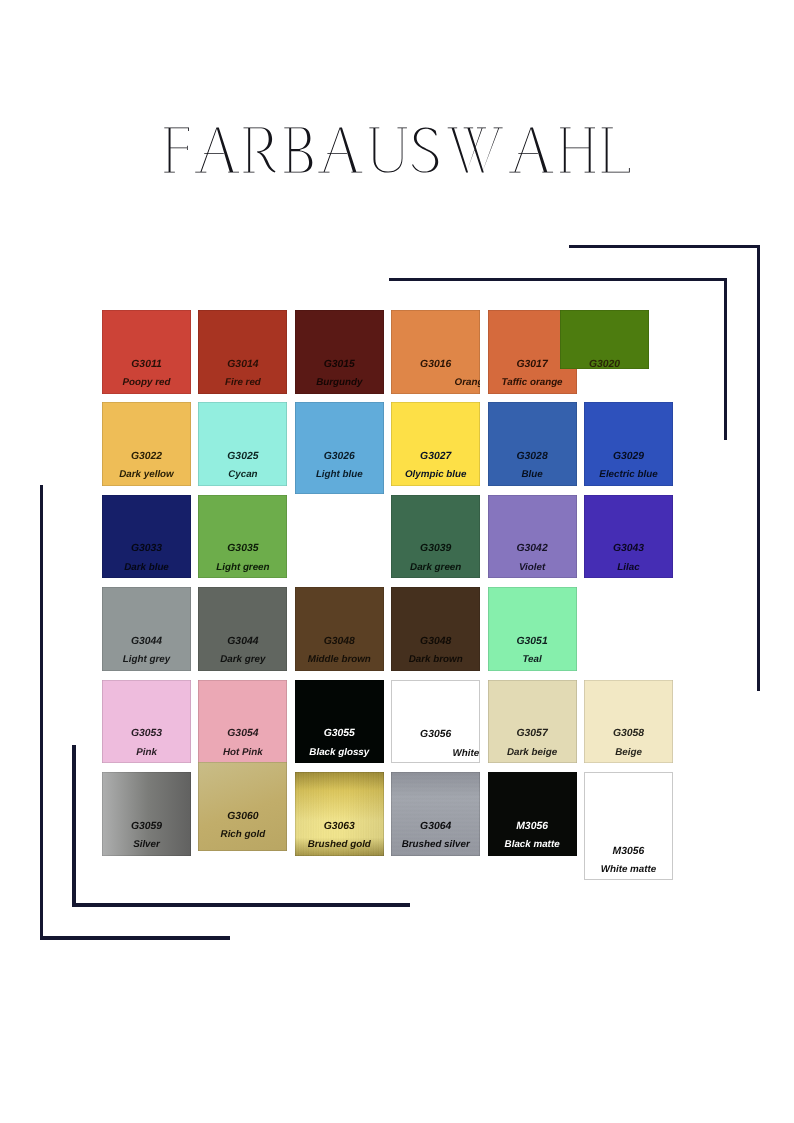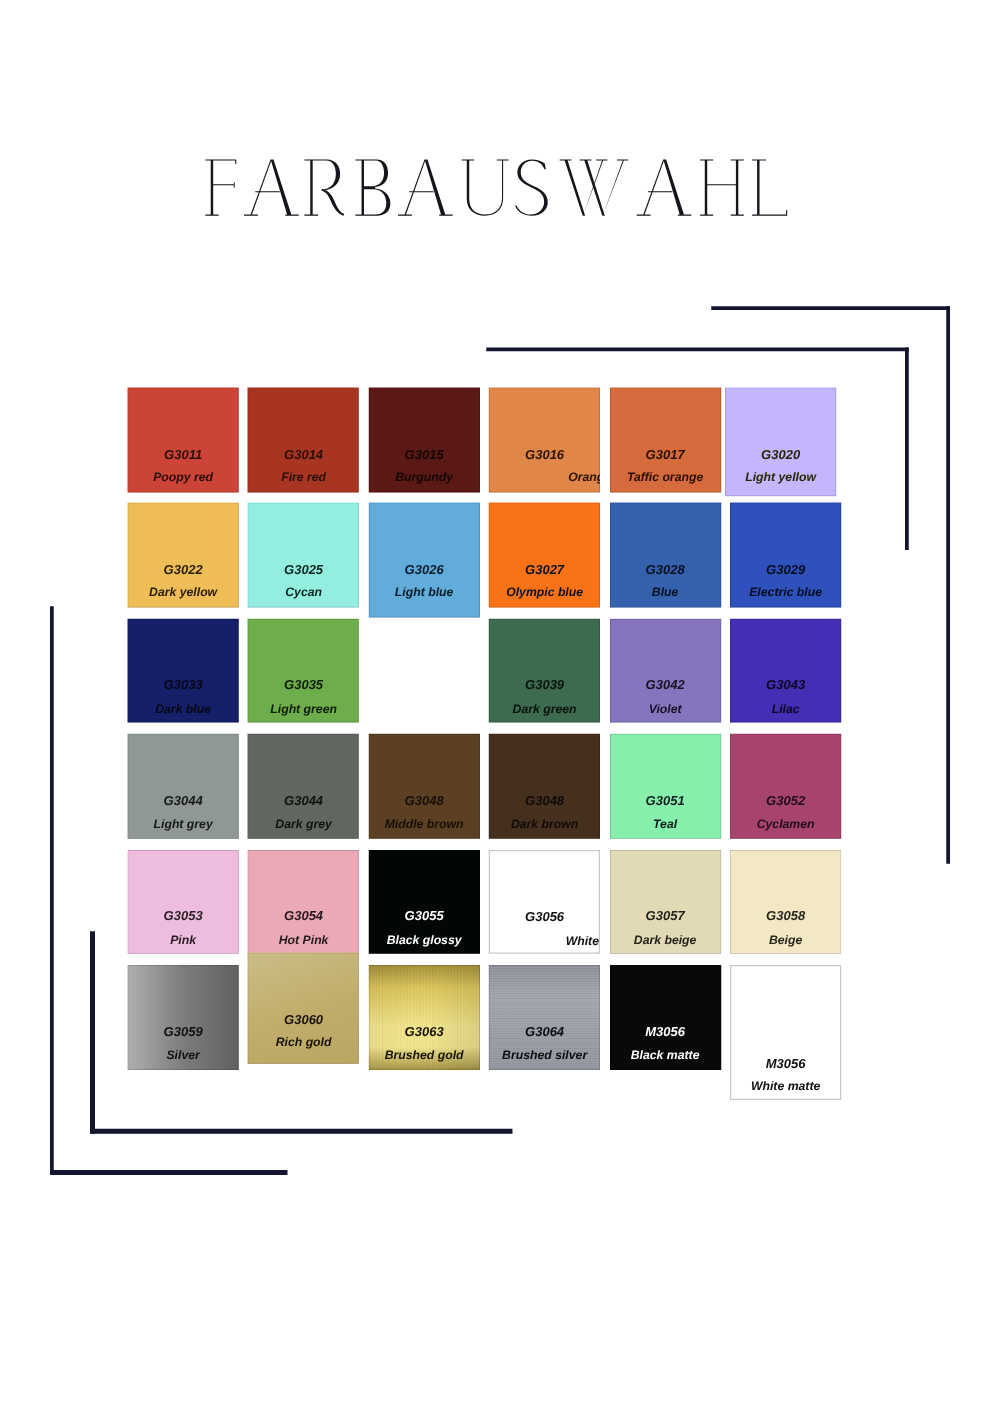--- a/index.html
+++ b/index.html
@@ -84,37 +84,37 @@
         <div class="lbl name" style="color: rgb(20, 6, 4);">Burgundy</div>
       </div>
       <div class="cell" style="left: 289.2px; top: 0px; width: 89px; height: 83.5px; background: rgb(223, 134, 72);">
         <div class="lbl code" style="color: rgb(42, 20, 5);">G3016</div>
         <div class="lbl name" style="color: rgb(42, 20, 5); padding-left: 36px;">Orange</div>
       </div>
       <div class="cell" style="left: 385.6px; top: 0px; width: 89px; height: 83.5px; background: rgb(213, 106, 61);">
         <div class="lbl code" style="color: rgb(42, 16, 4);">G3017</div>
         <div class="lbl name" style="color: rgb(42, 16, 4);">Taffic orange</div>
       </div>
-      <div class="cell" style="left: 478px; top: 0px; width: 89px; height: 87px; background: #c4b5fd;">
+      <div class="cell" style="left: 458px; top: 0px; width: 89px; height: 59px; background: #4d7c0f;">
         <div class="lbl code" style="color: rgb(42, 38, 8);">G3020</div>
         <div class="lbl name" style="color: rgb(42, 38, 8);">Light yellow</div>
       </div>
       <div class="cell" style="left: 0px; top: 92.4px; width: 89px; height: 83.5px; background: rgb(238, 189, 87);">
         <div class="lbl code" style="color: rgb(42, 32, 6);">G3022</div>
         <div class="lbl name" style="color: rgb(42, 32, 6);">Dark yellow</div>
       </div>
       <div class="cell" style="left: 96.4px; top: 92.4px; width: 89px; height: 83.5px; background: rgb(147, 238, 223);">
         <div class="lbl code" style="color: rgb(13, 38, 34);">G3025</div>
         <div class="lbl name" style="color: rgb(13, 38, 34);">Cycan</div>
       </div>
       <div class="cell" style="left: 192.8px; top: 92.4px; width: 89px; height: 92px; background: rgb(97, 172, 218);">
         <div class="lbl code" style="color: rgb(10, 28, 40);">G3026</div>
         <div class="lbl name" style="color: rgb(10, 28, 40);">Light blue</div>
       </div>
-      <div class="cell" style="left: 289.2px; top: 92.4px; width: 89px; height: 83.5px; background: #f97316;">
+      <div class="cell" style="left: 289.2px; top: 92.4px; width: 89px; height: 83.5px; background: #fde047;">
         <div class="lbl code" style="color: rgb(8, 18, 38);">G3027</div>
         <div class="lbl name" style="color: rgb(8, 18, 38);">Olympic blue</div>
       </div>
       <div class="cell" style="left: 385.6px; top: 92.4px; width: 89px; height: 83.5px; background: rgb(53, 97, 173);">
         <div class="lbl code" style="color: rgb(7, 16, 31);">G3028</div>
         <div class="lbl name" style="color: rgb(7, 16, 31);">Blue</div>
       </div>
       <div class="cell" style="left: 482px; top: 92.4px; width: 89px; height: 83.5px; background: rgb(46, 81, 188);">
         <div class="lbl code" style="color: rgb(6, 13, 32);">G3029</div>
         <div class="lbl name" style="color: rgb(6, 13, 32);">Electric blue</div>
@@ -152,24 +152,20 @@
         <div class="lbl name" style="color: rgb(21, 15, 8);">Middle brown</div>
       </div>
       <div class="cell" style="left: 289.2px; top: 277.2px; width: 89px; height: 83.5px; background: rgb(69, 48, 30);">
         <div class="lbl code" style="color: rgb(16, 11, 6);">G3048</div>
         <div class="lbl name" style="color: rgb(16, 11, 6);">Dark brown</div>
       </div>
       <div class="cell" style="left: 385.6px; top: 277.2px; width: 89px; height: 83.5px; background: #86efac;">
         <div class="lbl code" style="color: rgb(15, 31, 31);">G3051</div>
         <div class="lbl name" style="color: rgb(15, 31, 31);">Teal</div>
       </div>
-      <div class="cell" style="left: 482px; top: 277.2px; width: 89px; height: 83.5px; background: rgb(167, 68, 110);">
-        <div class="lbl code" style="color: rgb(34, 13, 23);">G3052</div>
-        <div class="lbl name" style="color: rgb(34, 13, 23);">Cyclamen</div>
-      </div>
       <div class="cell" style="left: 0px; top: 369.6px; width: 89px; height: 83.5px; background: rgb(238, 188, 221);">
         <div class="lbl code" style="color: rgb(39, 29, 36);">G3053</div>
         <div class="lbl name" style="color: rgb(39, 29, 36);">Pink</div>
       </div>
       <div class="cell" style="left: 96.4px; top: 369.6px; width: 89px; height: 83.5px; background: rgb(235, 168, 181);">
         <div class="lbl code" style="color: rgb(38, 26, 29);">G3054</div>
         <div class="lbl name" style="color: rgb(38, 26, 29);">Hot Pink</div>
       </div>
       <div class="cell" style="left: 192.8px; top: 369.6px; width: 89px; height: 83.5px; background: rgb(2, 6, 4);">
         <div class="lbl code" style="color: rgb(255, 255, 255);">G3055</div>

